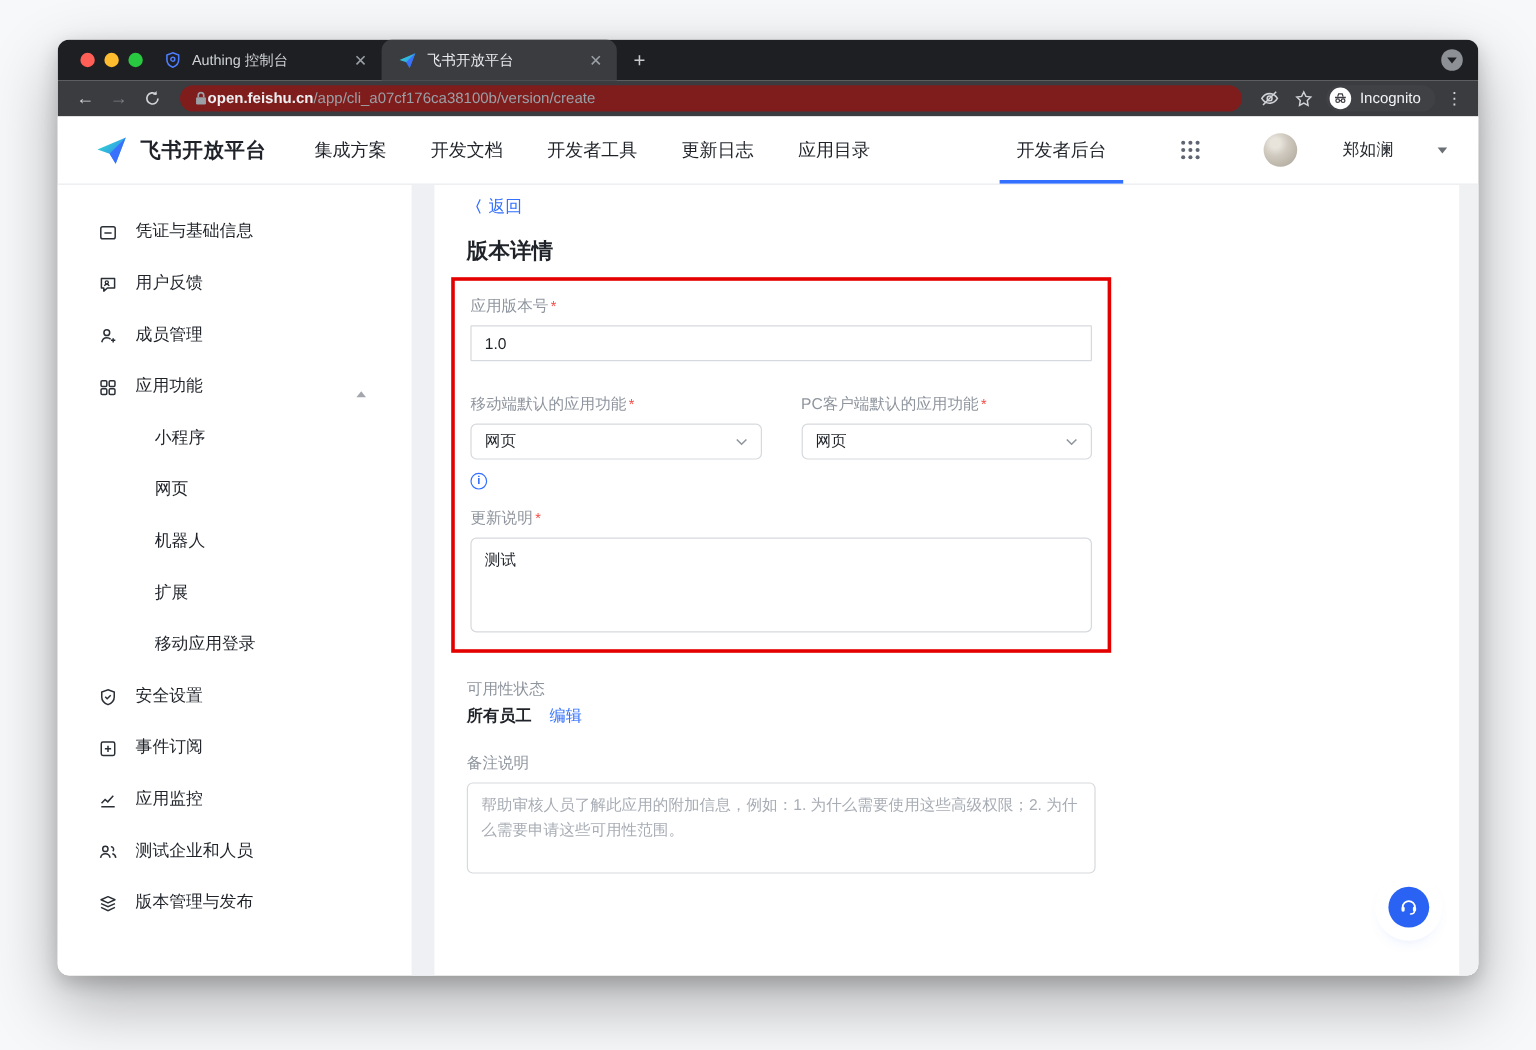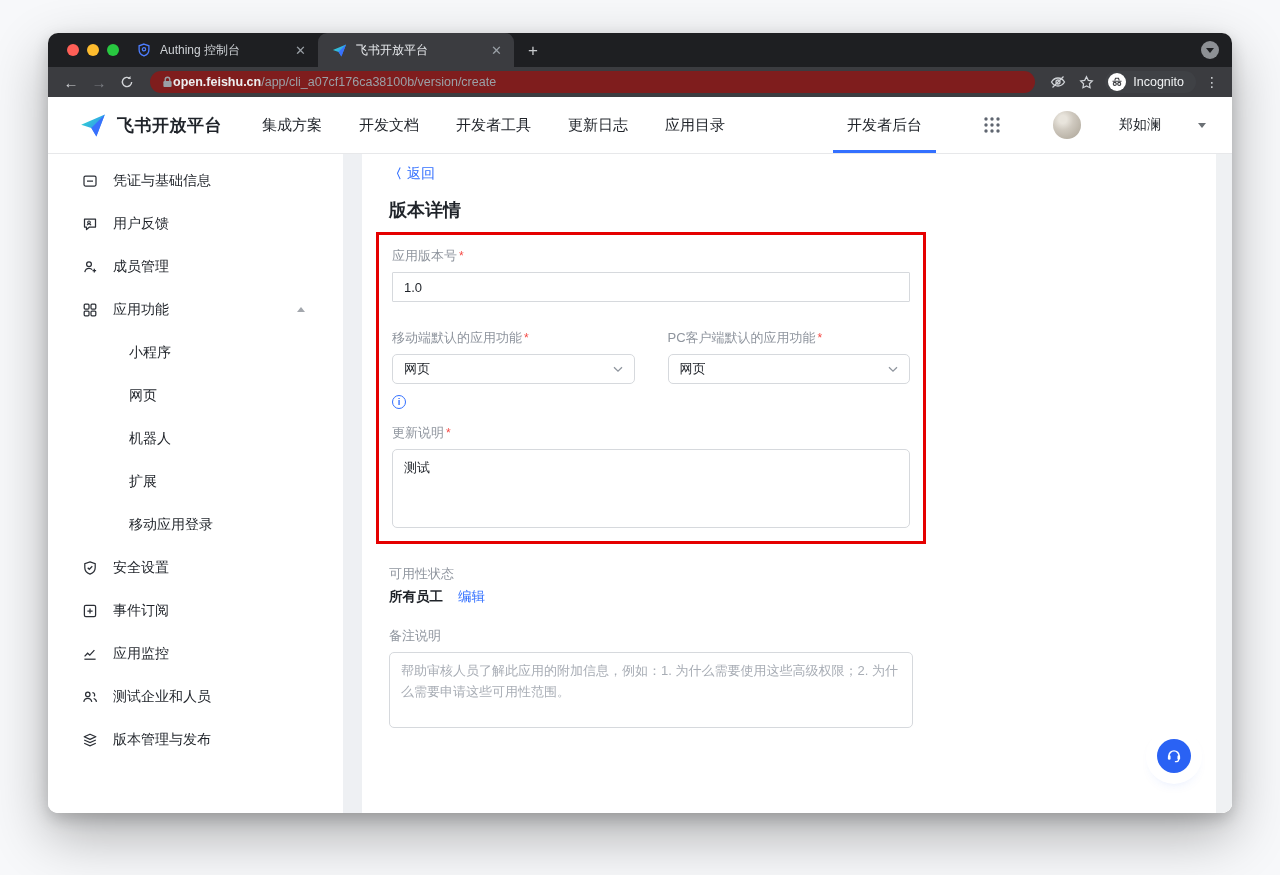--- a/index.html
+++ b/index.html
@@ -53,21 +53,21 @@
   .console-link { font-size:15px; color:#1f2329; height:100%; display:flex; align-items:center; position:relative; padding:0 5px; }
   .console-link::after { content:""; position:absolute; left:-9px; right:-9px; bottom:0; height:3px; background:#3370ff; }
   .apps-ico { margin-left:28px; display:flex; }
   .avatar { margin-left:24px; width:28px; height:28px; border-radius:50%;
     background:radial-gradient(circle at 35% 30%, #e8e4dc 0 15%, #cfc9bf 40%, #b9b2a6 75%, #a59e93 100%); }
   .uname { margin-left:10px; font-size:14px; color:#1f2329; }
   .ucaret { margin-left:9px; width:0; height:0; border-left:4.5px solid transparent; border-right:4.5px solid transparent; border-top:5.5px solid #6b7075; }
   
   .site-body { flex:1; min-height:0; display:flex; position:relative; background:#fff; }
   .sidebar { width:295px; flex-shrink:0; padding-top:5px; overflow:hidden; }
-  .side-item { height:43px; display:flex; align-items:center; gap:15px; padding:0 38px 0 33px; font-size:14px; color:#1f2329; }
+  .side-item { height:43px; display:flex; align-items:flex-end; gap:15px; padding:0 38px 0 33px; font-size:14px; color:#1f2329; }
   .side-item .s-lbl { flex:1; }
   .side-item.sub { padding-left:81px; }
   .side-ico { width:17px; height:17px; display:flex; align-items:center; justify-content:center; flex-shrink:0; }
   .caret-up { width:0; height:0; border-left:4.5px solid transparent; border-right:4.5px solid transparent; border-bottom:5px solid #a3a7ad; }
   .gutter { width:19px; background:#eef0f3; flex-shrink:0; }
   .main { flex:1; padding:10px 0 0 27px; position:relative; overflow:hidden; }
   .content { width:524px; }
   .back { display:inline-flex; align-items:center; gap:5px; color:#3370ff; font-size:14px; }
   .back-chev { font-size:13px; font-weight:bold; }
   .page-title { font-size:18px; font-weight:bold; margin-top:15px; }

